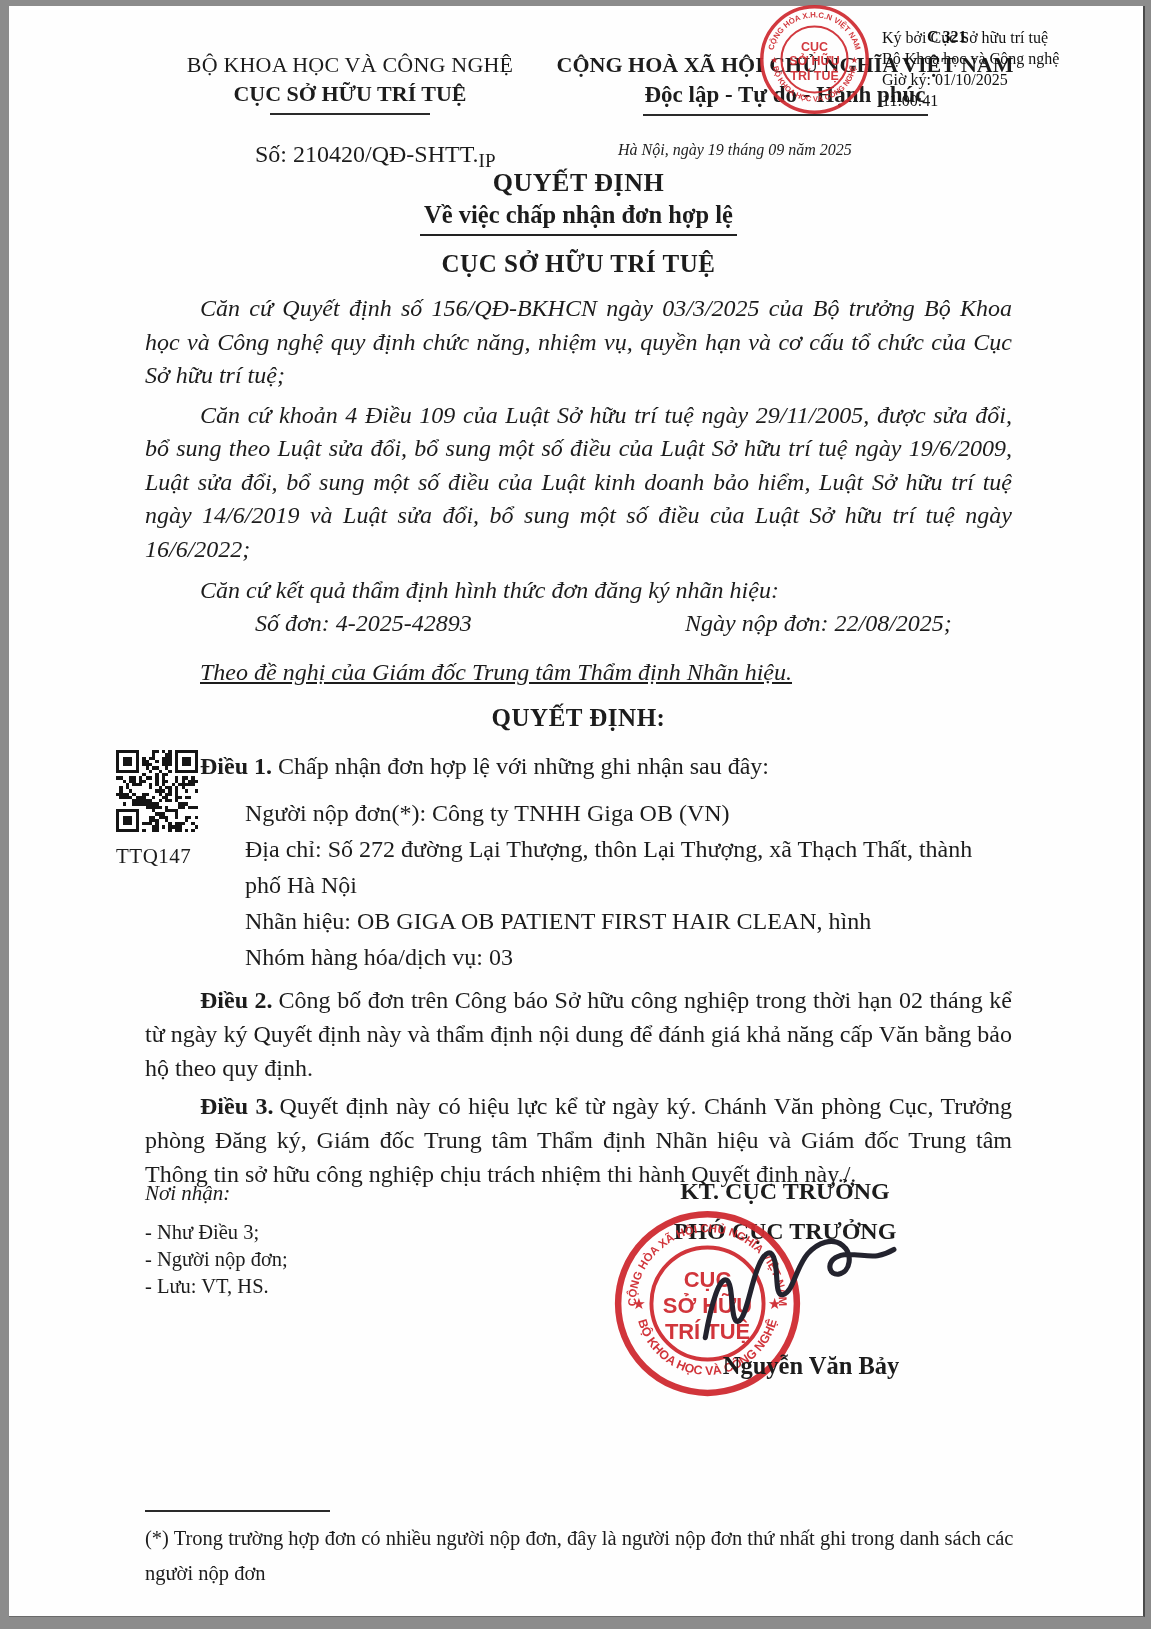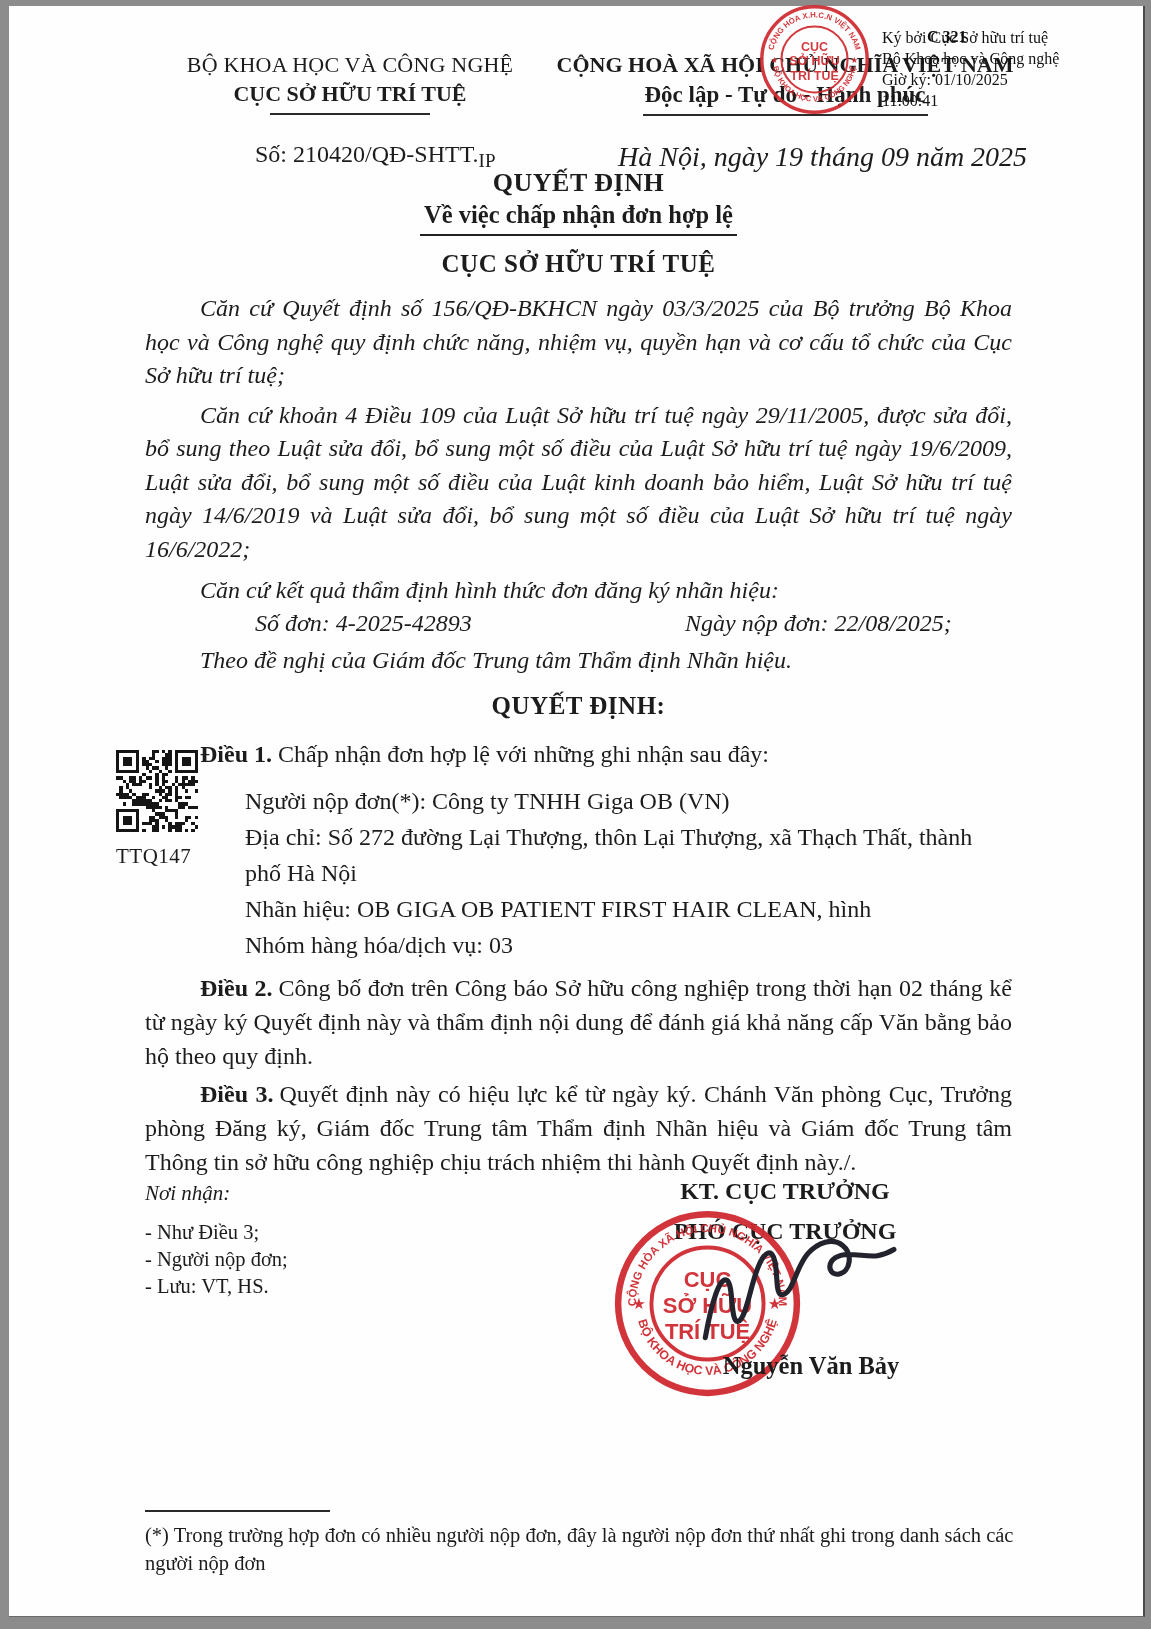--- a/index.html
+++ b/index.html
@@ -23,39 +23,39 @@
   .hdr-left .office { font-size:22px; font-weight:bold; margin-top:3px; }
   .hdr-right { left:545px; top:52px; width:480px; text-align:center; }
   .hdr-right .country { font-size:22px; font-weight:bold; }
   .hdr-right .motto { font-size:23px; font-weight:bold; margin-top:4px; }
   .rule { height:2px; background:#2a2a2a; margin:6px auto 0; }
   .rule-left { width:160px; }
   .rule-right { width:285px; }
 
   .doc-number { left:255px; top:141px; font-size:24px; }
   .doc-number .sub { font-size:19px; position:relative; top:5px; }
-  .place-date { left:618px; top:141px; font-size:28px; font-style:italic; }
+  .place-date { left:618px; top:141px; font-size:16px; font-style:italic; }
 
   .title-wrap { left:145px; top:168px; width:867px; text-align:center; }
   .title-main { font-size:26px; font-weight:bold; letter-spacing:.5px; }
   .title-sub { display:inline-block; font-size:24.5px; font-weight:bold;
                border-bottom:2px solid #222; padding:2px 4px 5px; margin-top:1px; }
   .issuer { left:145px; top:250px; width:867px; text-align:center;
             font-size:25px; font-weight:bold; letter-spacing:.5px; }
 
   
   .bodyflow { left:145px; top:292px; width:867px; font-size:24px; }
   .bodyflow p { text-align:justify; }
   .pre { font-style:italic; line-height:33.5px; text-indent:55px; }
   .p2 { margin-top:6px; }
   .p3 { margin-top:8px; }
   .approw { position:relative; margin-top:2px; height:34px; font-style:italic; }
   .approw .sodon { position:absolute; left:110px; }
   .approw .ngaynop { position:absolute; left:540px; }
-  .p4 { margin-top:0; }
+  .p4 { margin-top:12px;text-decoration:underline; }
   .h-decide { margin-top:12px; text-align:center; font-size:25px;
               font-weight:bold; letter-spacing:.5px; line-height:34px; }
   .article { line-height:34px; text-indent:55px; }
   .a1 { margin-top:14px; }
   .a2 { margin-top:8px; }
   .a3 { margin-top:4px; }
   .article b { margin-right:6px; }
   .applicant { margin-top:12px; padding-left:100px; line-height:36px; }
 
   
@@ -64,21 +64,21 @@
 
   
   .recipients { left:145px; top:1180px; font-size:20.5px; }
   .recipients .rh { font-size:21px; font-weight:normal; font-style:italic; margin-bottom:12px; }
   .recipients div { line-height:27px; }
   .signblock { left:565px; top:1178px; width:440px; text-align:center; }
   .signblock .kt { font-size:24px; font-weight:bold; }
   .signblock .role { font-size:24px; font-weight:bold; margin-top:13px; }
   .signer-name { left:646px; top:1352px; width:330px; text-align:center;
                  font-size:24.5px; font-weight:bold; z-index:7; }
-  .footnote { left:145px; top:1510px; width:905px; font-size:20.5px; line-height:28px; }
+  .footnote { left:145px; top:1510px; width:905px; font-size:20.5px; line-height:35px; }
   .fn-rule { width:185px; height:2px; background:#2a2a2a; margin-bottom:9px; }
 
   
   .seal-small { left:757px; top:2px; width:115px; height:115px; z-index:5; opacity:.93; }
   .seal-large { left:610px; top:1206px; width:195px; height:195px; z-index:4; opacity:.95; }
   .sig-ink { left:693px; top:1222px; width:205px; height:135px; z-index:6; }
 
   .esign { left:882px; top:27px; width:268px; font-size:16px; line-height:21px;
            z-index:6; color:#111; }
   .esign .l1 { position:relative; }

